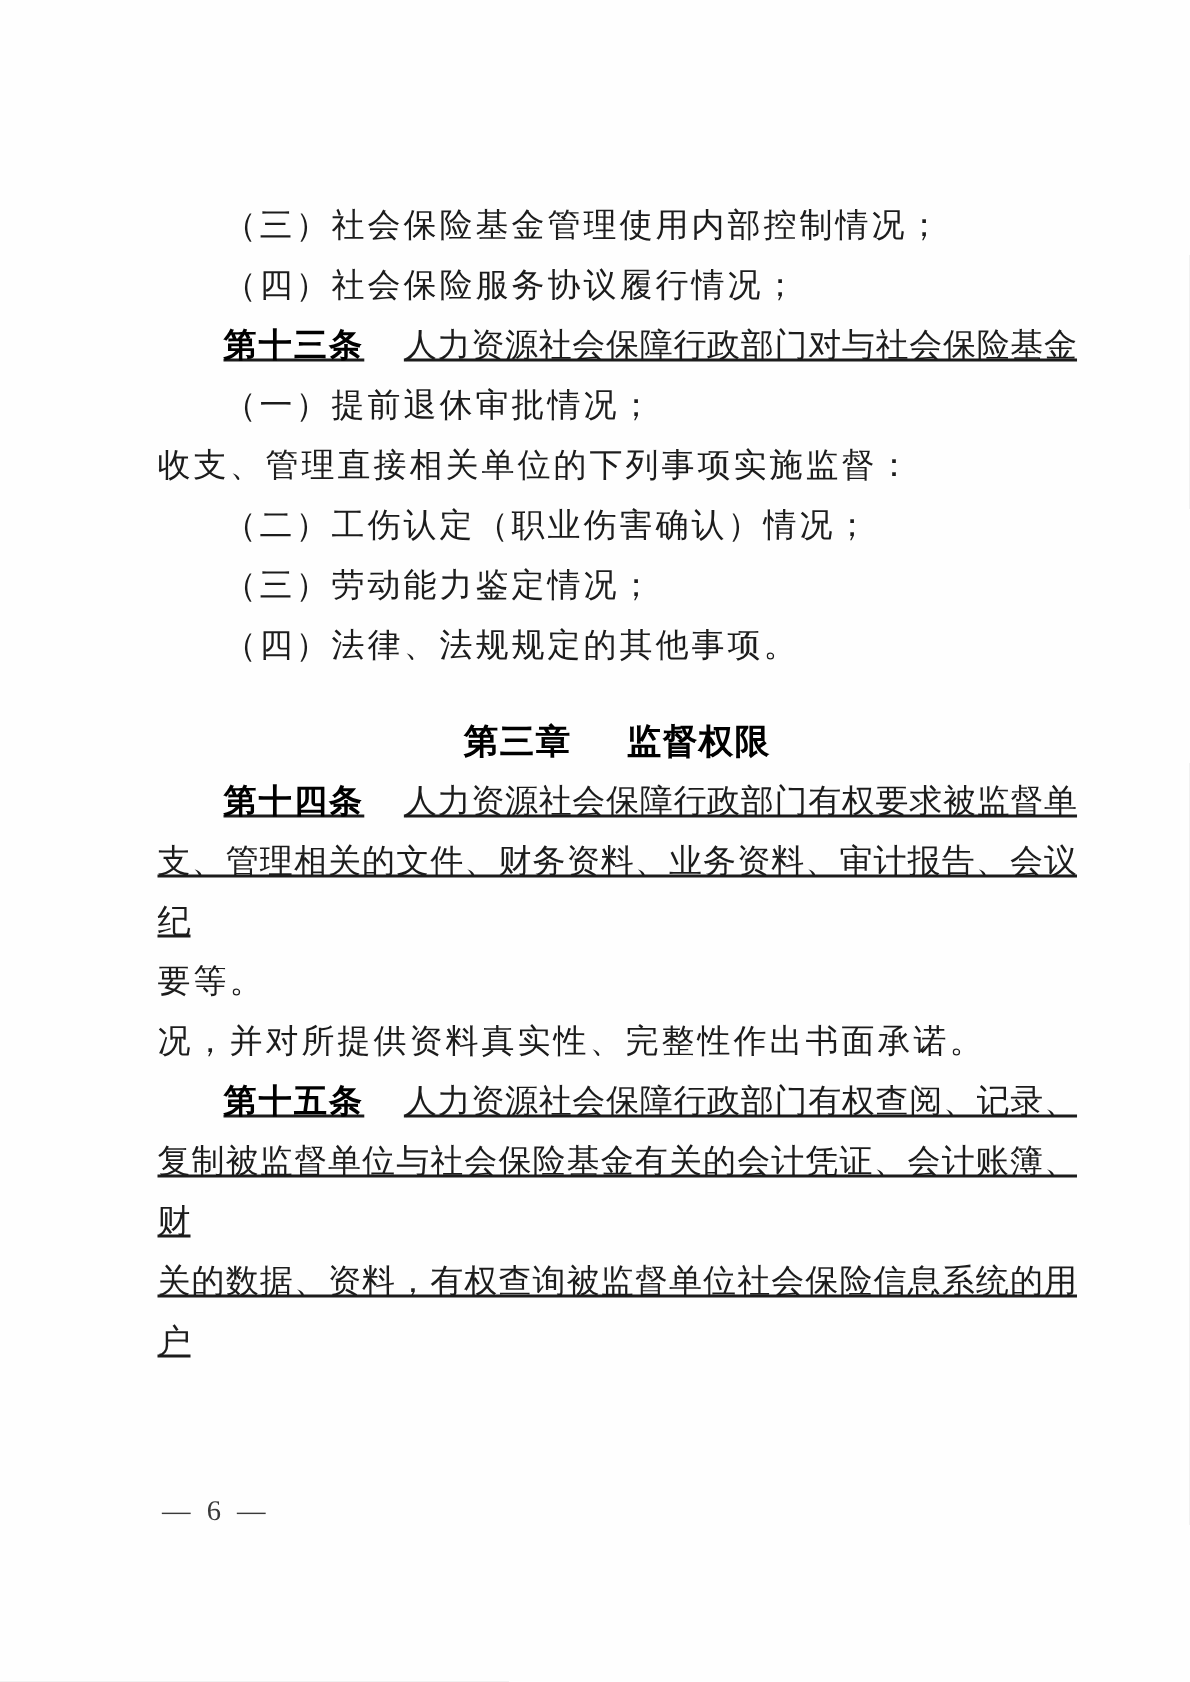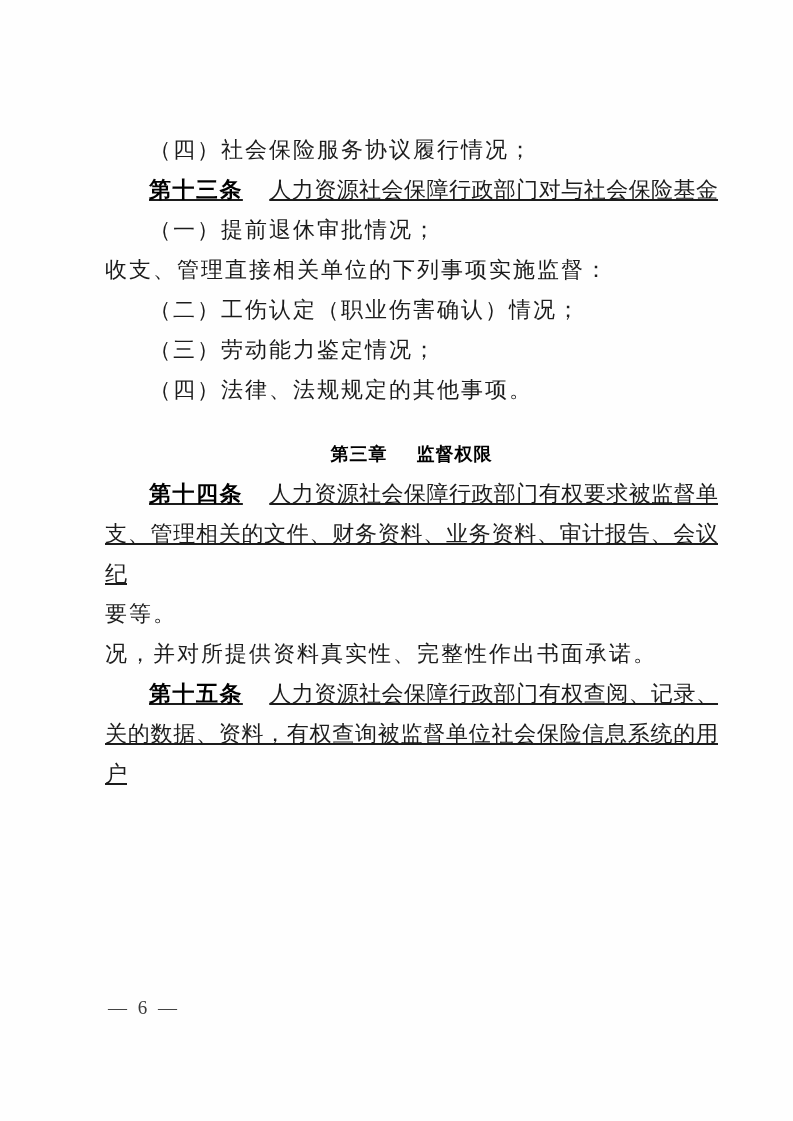--- a/index.html
+++ b/index.html
@@ -42,21 +42,21 @@
     font-family: "Liberation Sans", sans-serif;
     font-weight: 700;
     color: #000;
     margin-right: 1.2em;
     letter-spacing: 1px;
   }
   .chapter {
     font-family: "Liberation Sans", sans-serif;
     font-weight: 700;
     color: #000;
-    font-size: 18px;
+    font-size: 23px;
     line-height: 40px;
     text-align: center;
     margin-top: 24px;
     letter-spacing: 1px;
   }
   .chapter .chap-num {
     margin-right: 1.6em;
   }
   .footer {
     position: absolute;
@@ -67,35 +67,37 @@
     color: #3a3a3a;
     letter-spacing: 3px;
   }
 </style>
 </head>
 <body>
 
 <div class="page">
   <div class="content">
 
+    <div class="line indent">（三）社会保险基金管理使用内部控制情况；</div>
     <div class="line indent">（四）社会保险服务协议履行情况；</div>
 
     <div class="line indent fill"><b class="art">第十三条</b><span>人力资源社会保障行政部门对与社会保险基金</span></div>
     <div class="line indent">（一）提前退休审批情况；</div>
     <div class="line">收支、管理直接相关单位的下列事项实施监督：</div>
     <div class="line indent">（二）工伤认定（职业伤害确认）情况；</div>
     <div class="line indent">（三）劳动能力鉴定情况；</div>
     <div class="line indent">（四）法律、法规规定的其他事项。</div>
 
     <div class="chapter"><span class="chap-num">第三章</span><span>监督权限</span></div>
 
     <div class="line indent fill"><b class="art">第十四条</b><span>人力资源社会保障行政部门有权要求被监督单</span></div>
     <div class="line fill">支、管理相关的文件、财务资料、业务资料、审计报告、会议纪</div>
     <div class="line">要等。</div>
     <div class="line">况，并对所提供资料真实性、完整性作出书面承诺。</div>
 
     <div class="line indent fill"><b class="art">第十五条</b><span>人力资源社会保障行政部门有权查阅、记录、</span></div>
+    <div class="line fill">复制被监督单位与社会保险基金有关的会计凭证、会计账簿、财</div>
     <div class="line fill">关的数据、资料，有权查询被监督单位社会保险信息系统的用户</div>
 
   </div>
 
   <div class="footer"><span>— 6 —</span></div>
 </div>
 
 </body></html>

